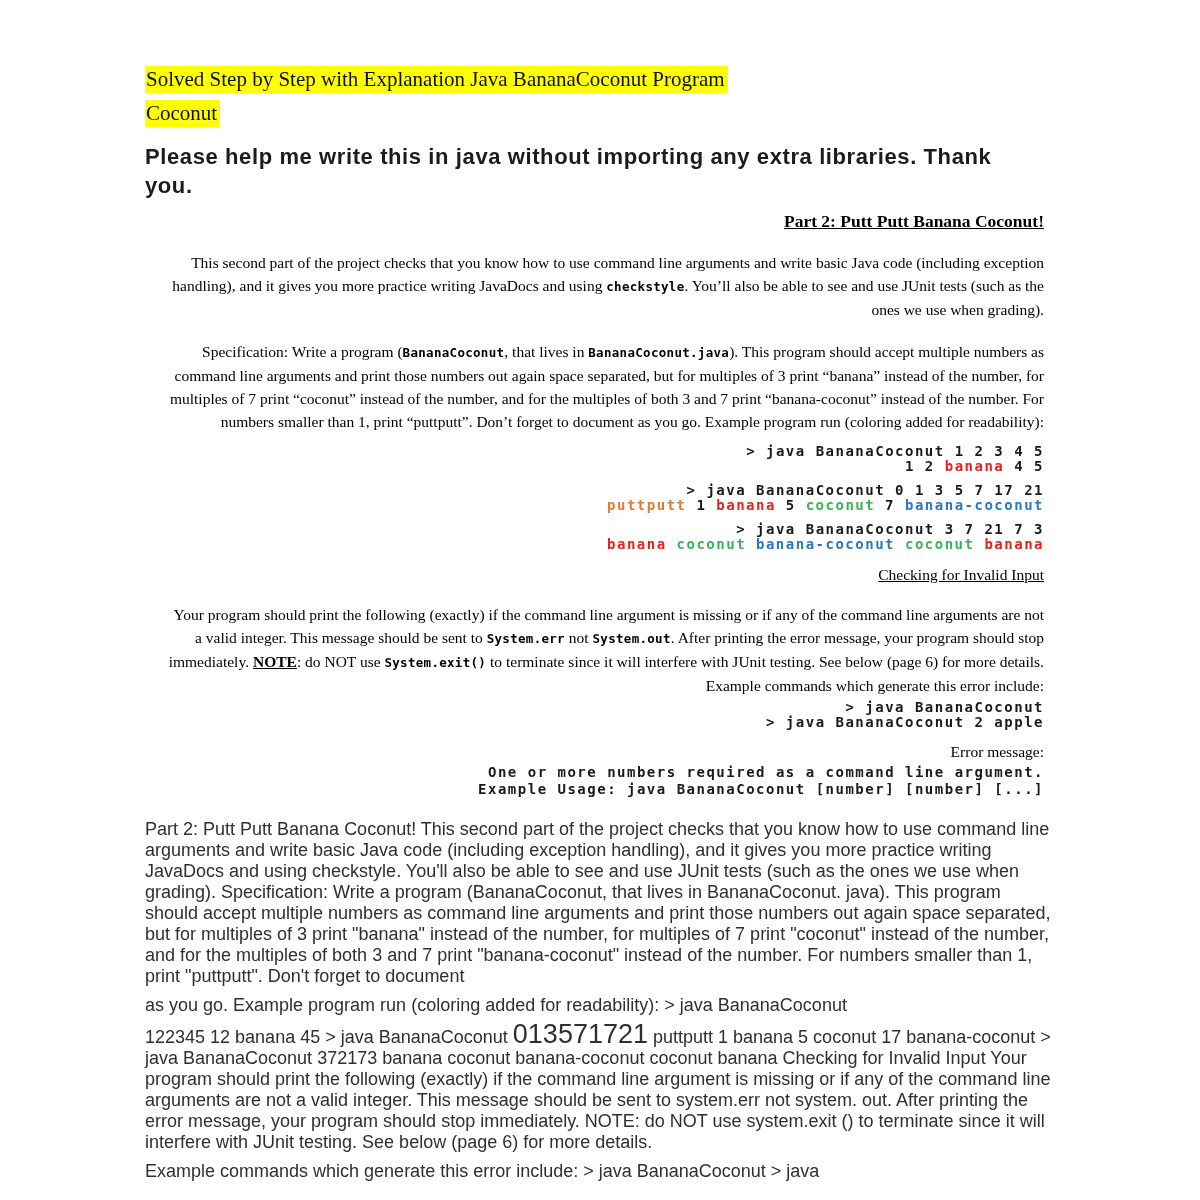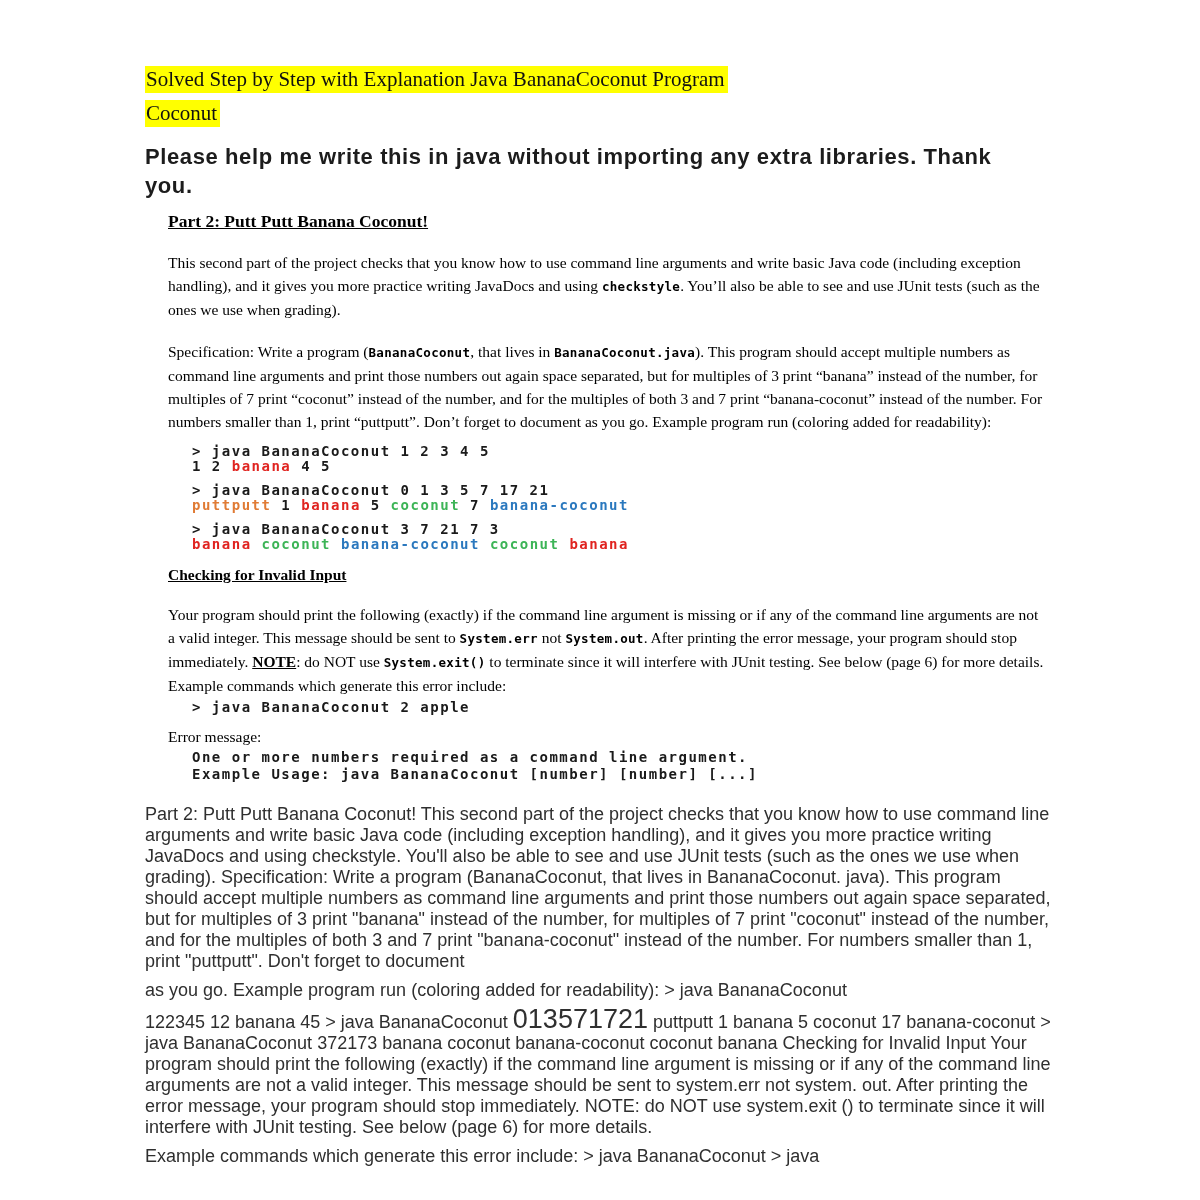--- a/index.html
+++ b/index.html
@@ -10,26 +10,26 @@
     font-family: "Liberation Serif", serif; color: var(--body-text, #000); border-radius: 19px;
   }
   .title-line { margin: 0 0 11px 0; }
   .hl { background: var(--highlight, #ffff00); padding: 1px 3px 2px 1px; }
   .serif-title { font-family: "Liberation Serif", serif; font-size: 21px; line-height: 23px; color: #111; }
   .request {
     font-family: "Liberation Sans", sans-serif; font-weight: bold;
     font-size: 22px; line-height: 29px; letter-spacing: 0.6px;
     color: #1c1c1c; margin: 17px 0 0 0; width: 885px;
   }
-  .assignment { margin: 11px 0 0 23px; width: 876px; color: #000; }
+  .assignment { margin: 11px 0 0 23px; width: 876px; color: #000; text-align: right; }
   .part-heading {
     font-size: 17.5px; font-weight: bold; text-decoration: underline; line-height: 21px;
   }
   .sub-heading {
-    font-size: 15.5px; font-weight: bold; text-decoration: underline;
+    font-size: 15.5px; font-weight: normal; text-decoration: underline;
     line-height: 18px; margin-top: 14px;
   }
   .a-par { font-size: 15.5px; line-height: 23px; margin: 19px 0 11px 0; }
   .a-par .mono {
     font-family: "DejaVu Sans Mono", monospace; font-weight: bold;
     font-size: 12.5px; letter-spacing: 0.3px;
   }
   .note { font-weight: bold; text-decoration: underline; }
   .code-block {
     font-family: "DejaVu Sans Mono", monospace; font-weight: bold;
@@ -88,20 +88,21 @@
     <div class="code-block">
       <div class="code-line">&gt; java BananaCoconut 3 7 21 7 3</div>
       <div class="code-line"><span class="red">banana</span><span> </span><span class="green">coconut</span><span> </span><span class="blue">banana-coconut</span><span> </span><span class="green">coconut</span><span> </span><span class="red">banana</span></div>
     </div>
 
     <div class="sub-heading">Checking for Invalid Input</div>
 
     <p class="a-par" style="margin-bottom:3px;"><span>Your program should print the following (exactly) if the command line argument is missing or if any of the command line arguments are not a valid integer. This message should be sent to </span><span class="mono">System.err</span><span> not </span><span class="mono">System.out</span><span>. After printing the error message, your program should stop immediately. </span><span class="note">NOTE</span><span>: do NOT use </span><span class="mono">System.exit()</span><span> to terminate since it will interfere with JUnit testing. See below (page 6) for more details. Example commands which generate this error include:</span></p>
 
     <div class="code-block cmds">
+      <div class="code-line">&gt; java BananaCoconut</div>
       <div class="code-line">&gt; java BananaCoconut 2 apple</div>
     </div>
 
     <div class="error-label">Error message:</div>
 
     <div class="code-block errmsg">
       <div class="code-line">One or more numbers required as a command line argument.</div>
       <div class="code-line">Example Usage: java BananaCoconut [number] [number] [...]</div>
     </div>
 

